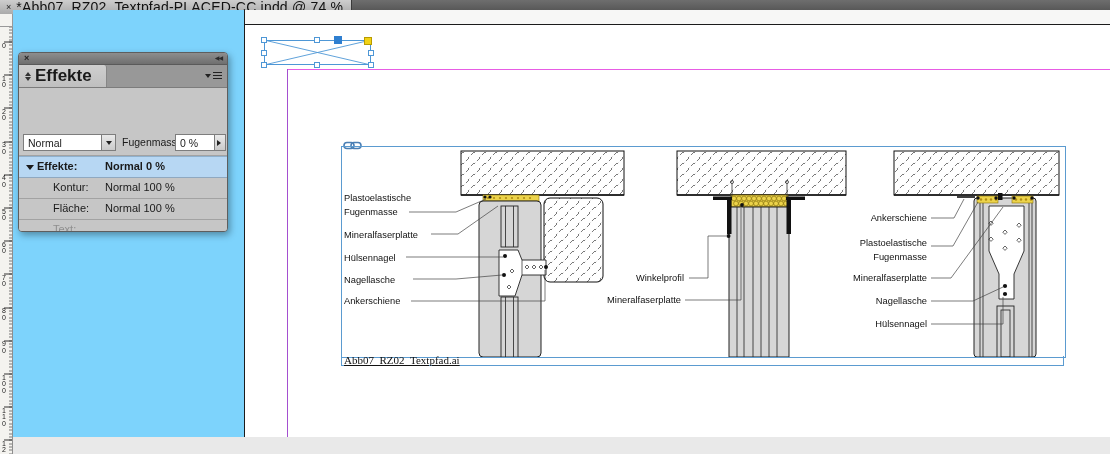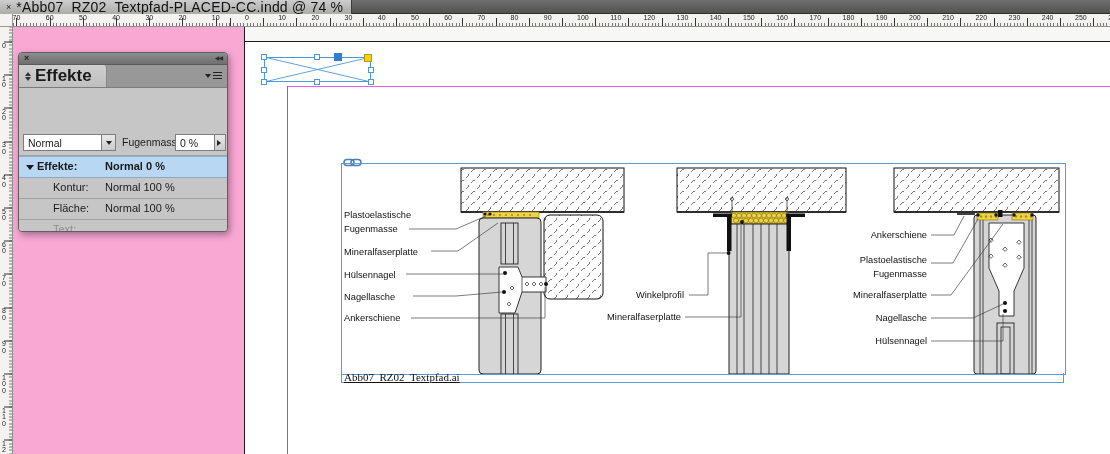--- a/index.html
+++ b/index.html
@@ -29,21 +29,21 @@
   #vruler{position:absolute;left:0;top:27px;width:13px;height:427px;background:#f4f3ef;
     border-right:1px solid #8e8e8e;box-sizing:border-box;overflow:hidden;}
   #vruler .minor{position:absolute;top:0;right:0;width:3px;height:427px;
     background:repeating-linear-gradient(180deg,#777 0 1px,transparent 1px 3.32px);
     background-position-y:14.5px;}
   #vruler .major{position:absolute;top:0;right:0;width:8px;height:427px;
     background:repeating-linear-gradient(180deg,#333 0 1px,transparent 1px 33.2px);
     background-position-y:14.5px;}
   .vlab{position:absolute;left:2px;font-size:7px;color:#222;line-height:6.5px;white-space:pre-line;}
   
-  #canvas{position:absolute;left:13px;top:27px;width:1097px;height:427px;background:#f9a8d4;overflow:hidden;text-align:right;}
+  #canvas{position:absolute;left:13px;top:10px;width:1097px;height:427px;background:#7dd3fc;overflow:hidden;text-align:right;}
   #strip-above-page{position:absolute;left:232px;top:0;width:865px;height:14px;background:#f7f7f6;}
   #page{position:absolute;left:232px;top:14px;width:865px;height:413px;background:#ffffff;}
   #page-edge-v{position:absolute;left:231px;top:0;width:1px;height:427px;background:#1c1c1c;}
   #page-edge-h{position:absolute;left:232px;top:14px;width:865px;height:1px;background:#1c1c1c;}
   #margin-h{position:absolute;left:274px;top:59px;width:823px;height:1px;}
   #margin-v{position:absolute;left:274px;top:59px;width:1px;height:368px;}
   
   #sel-frame{position:absolute;left:251px;top:30px;width:107px;height:25px;}
   #sel-frame .rect{position:absolute;left:0;top:0;width:107px;height:25px;border:1px solid #4e97d6;box-sizing:border-box;}
   .handle{position:absolute;width:6px;height:6px;background:#fff;border:1px solid #4e97d6;box-sizing:border-box;}

